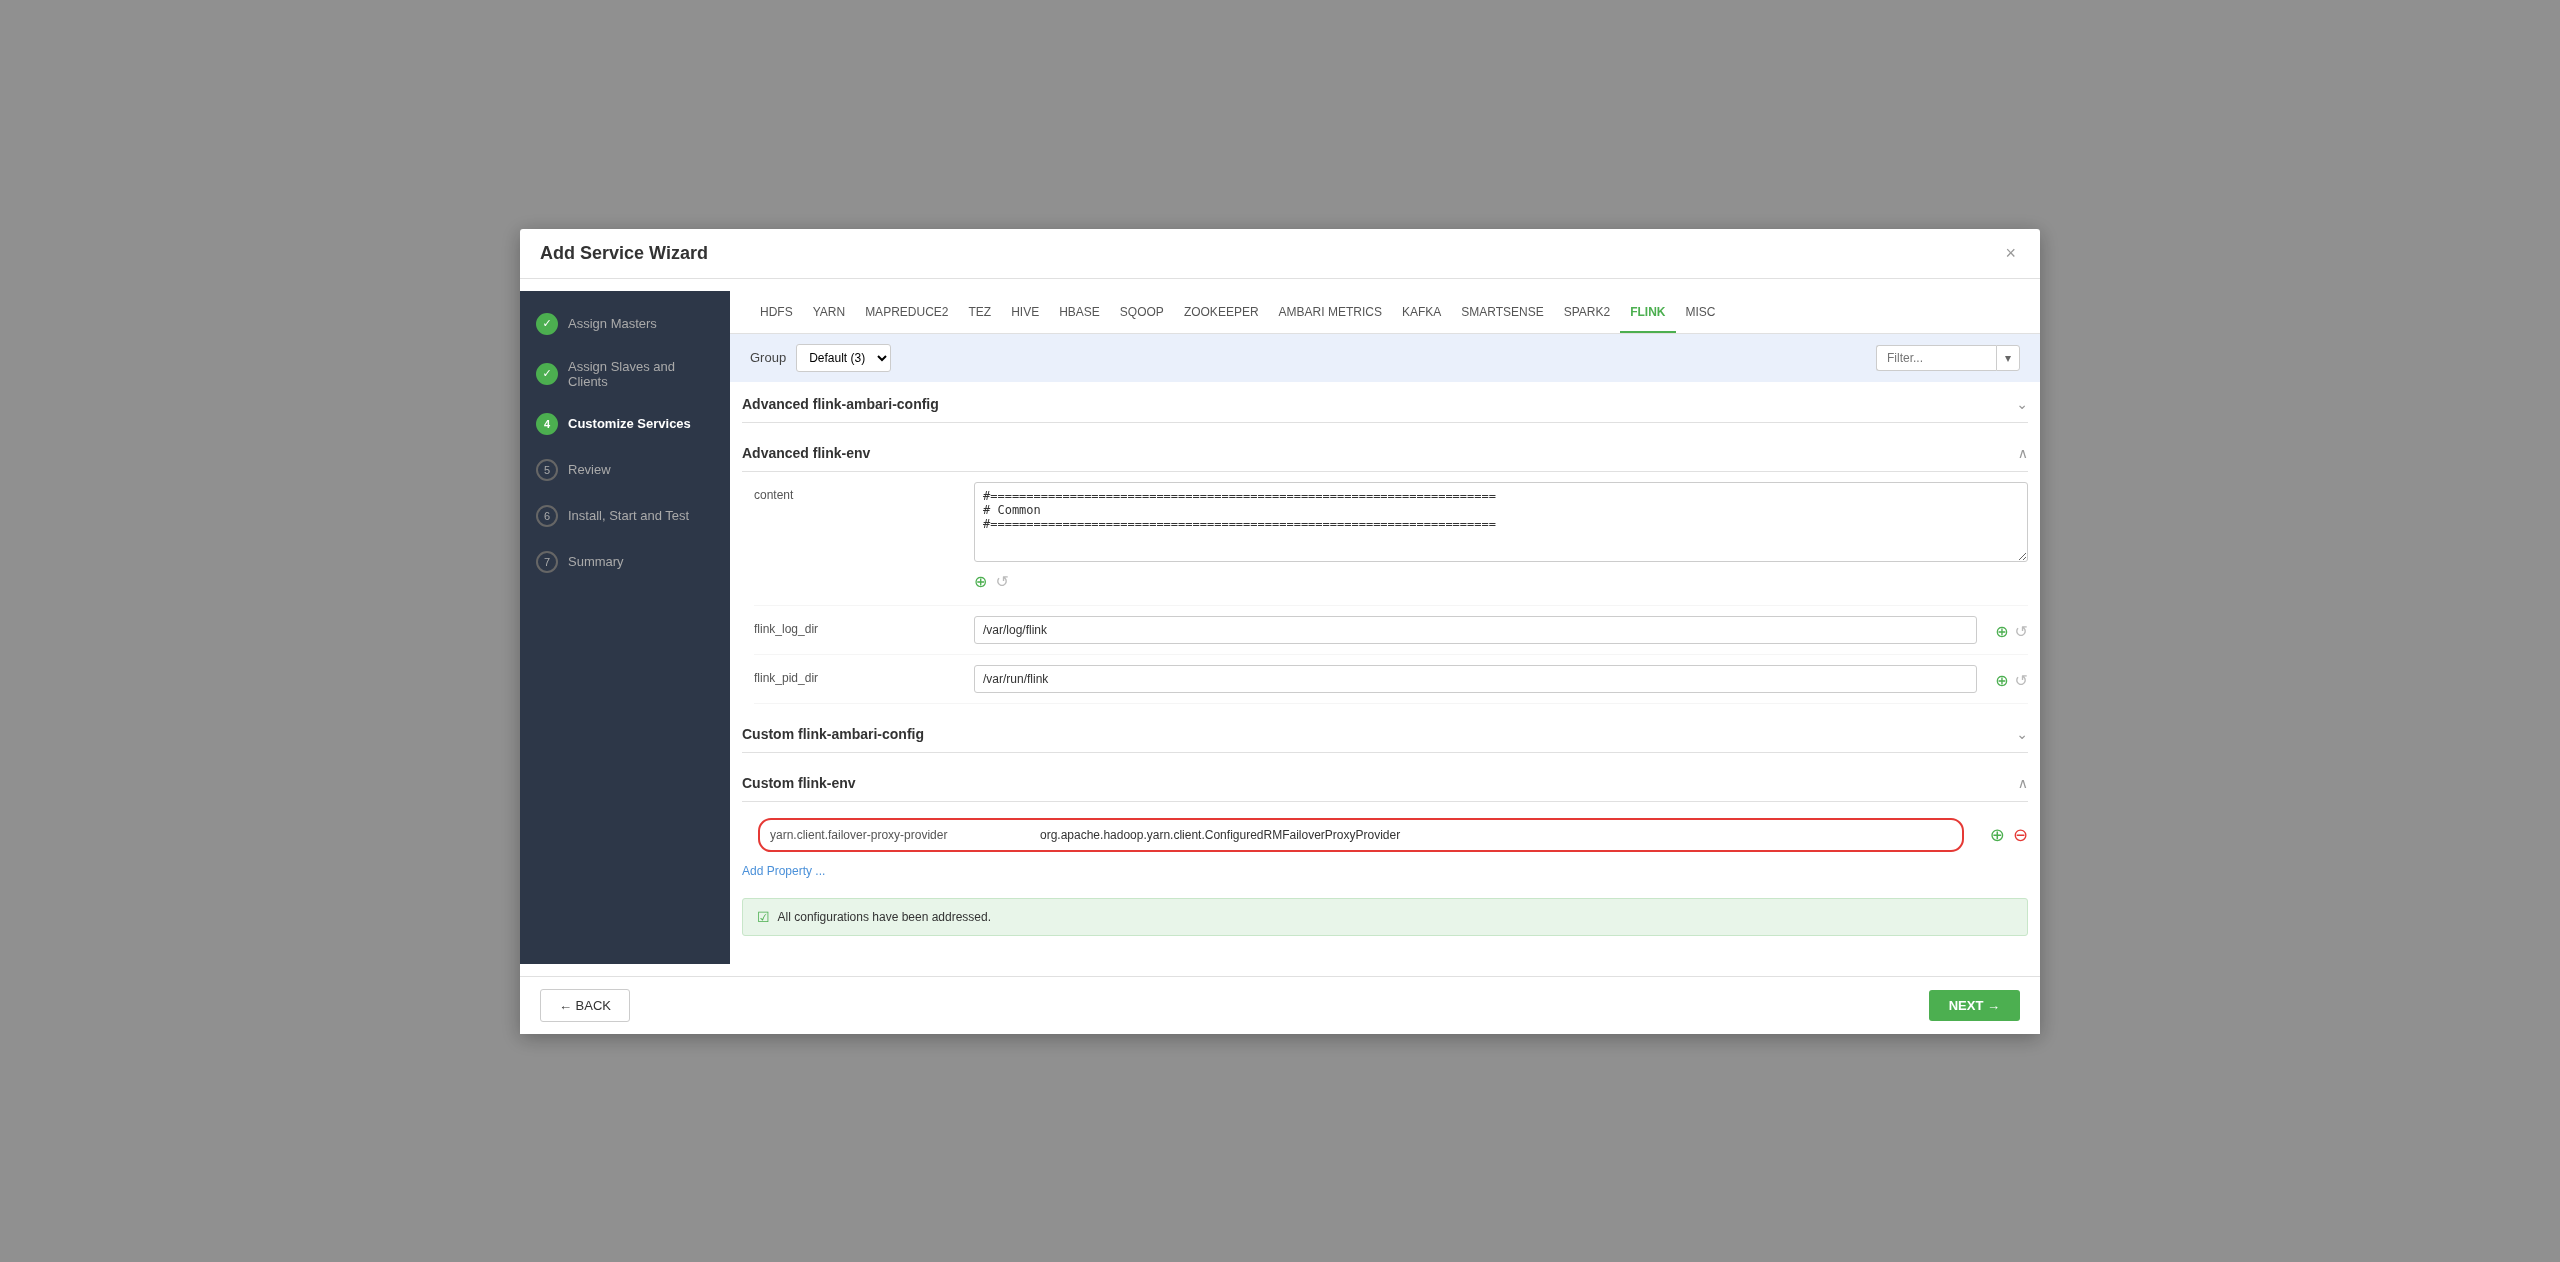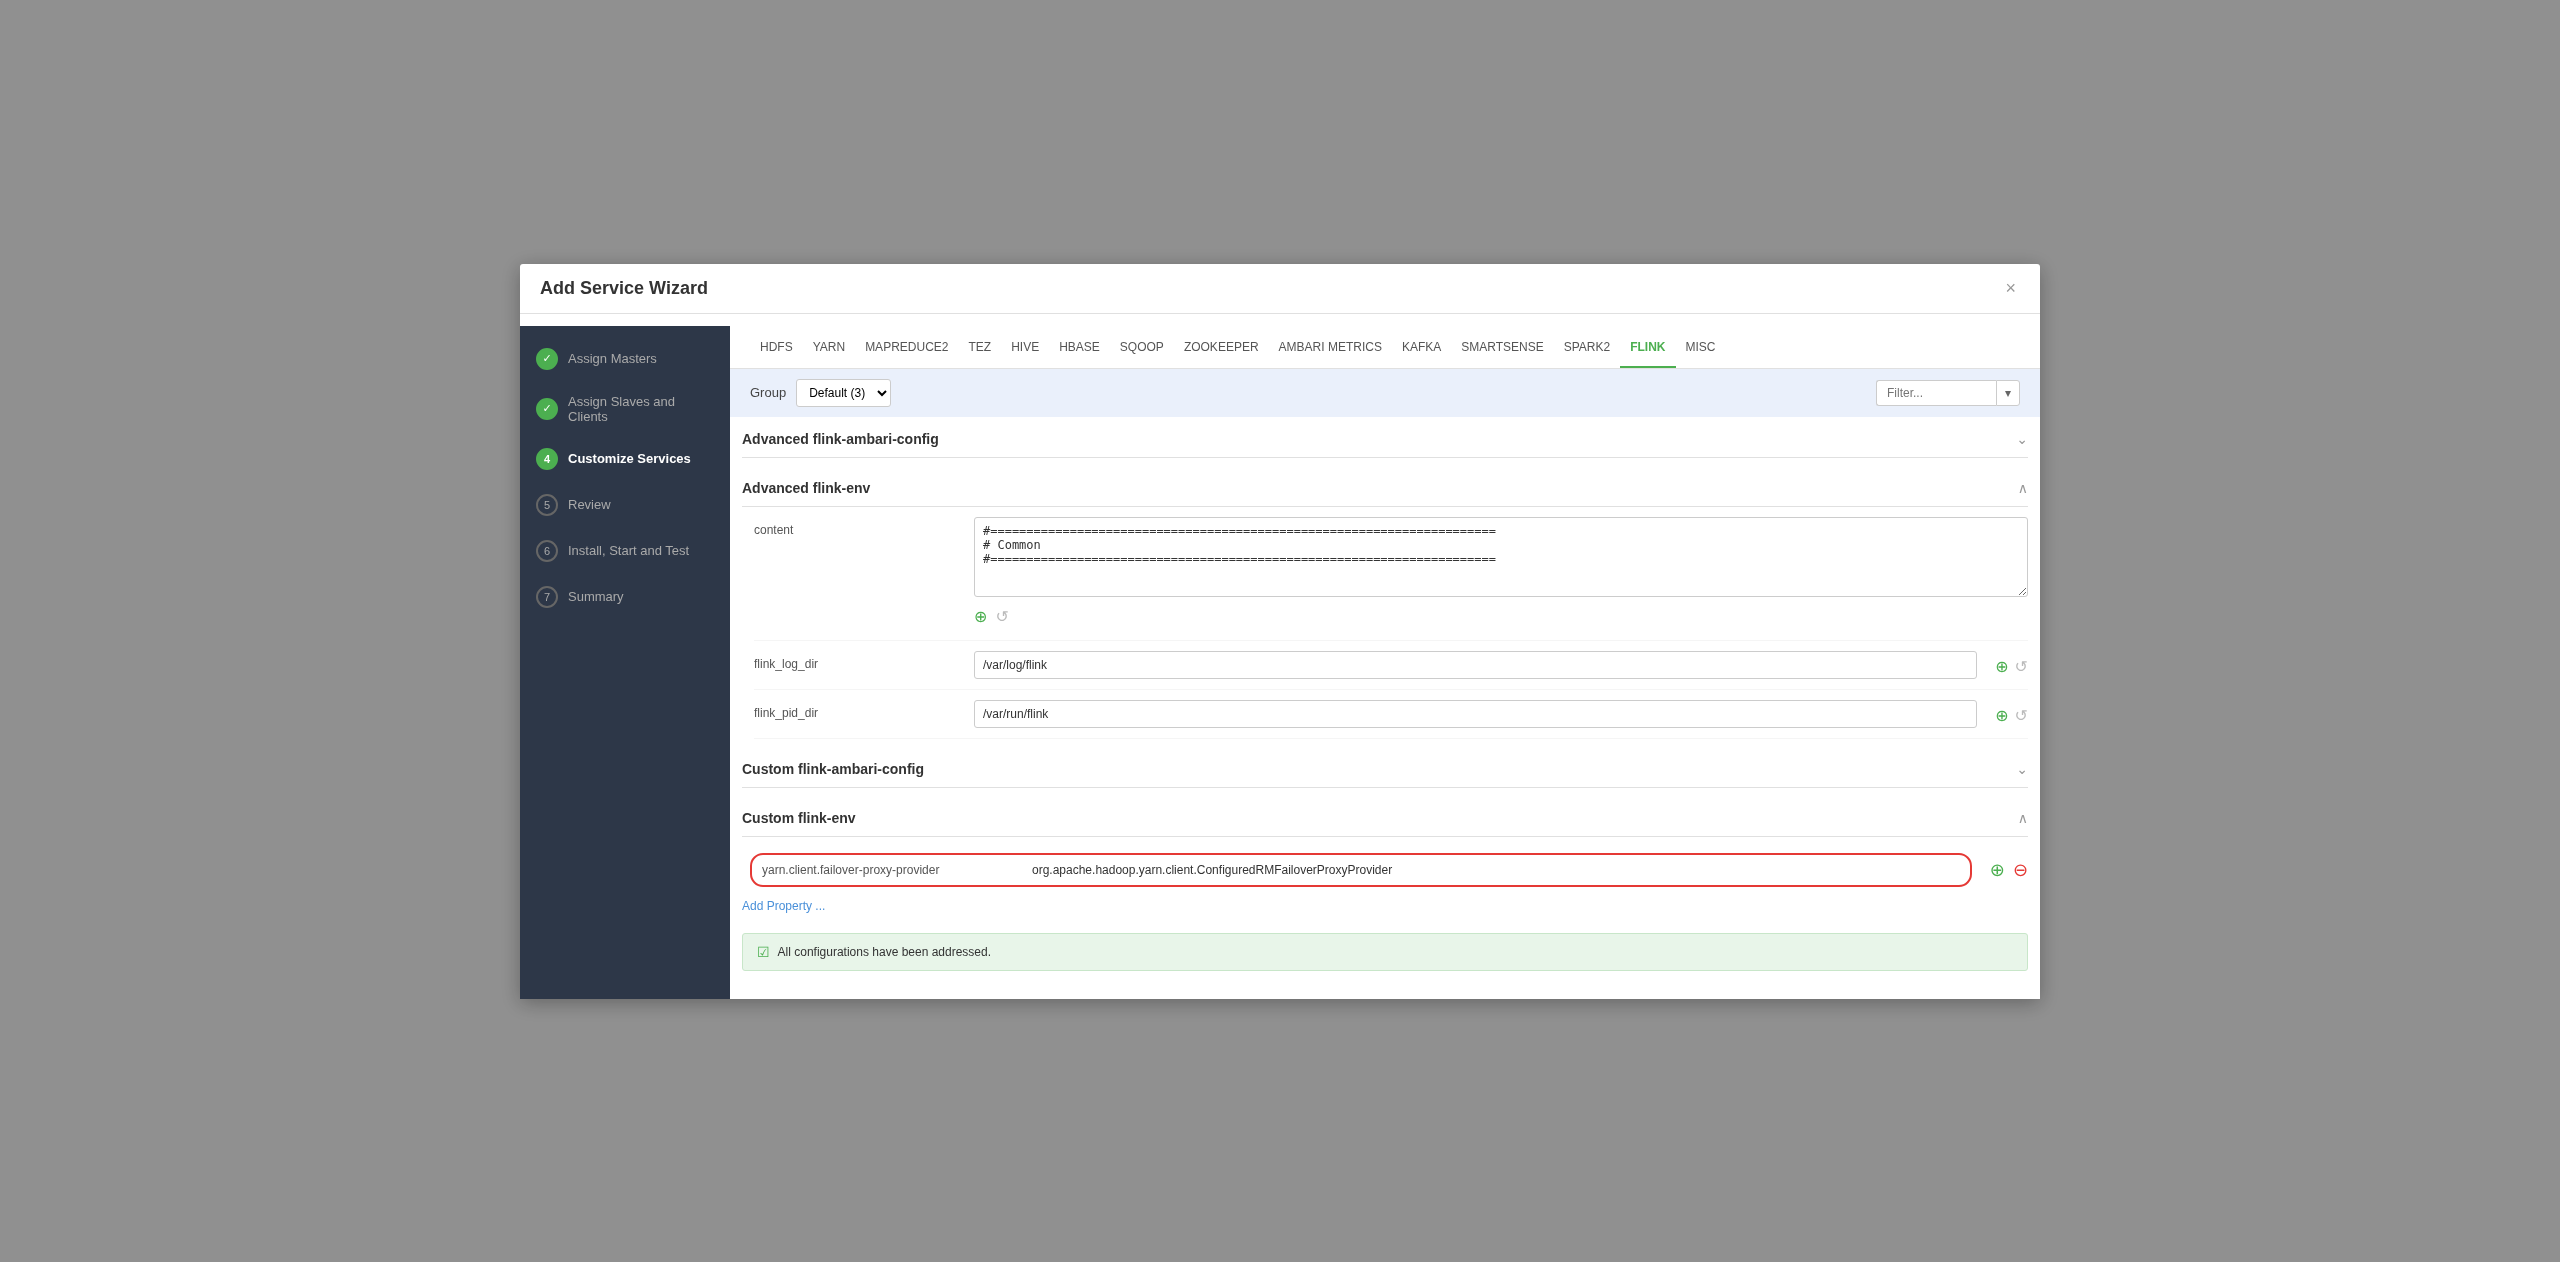--- a/index.html
+++ b/index.html
@@ -296,21 +296,21 @@
     }
 
     
     .custom-property-row {
       border: 2px solid #e53935;
       border-radius: 13px;
       padding: 8px 10px;
       display: flex;
       align-items: center;
       gap: 10px;
-      margin: 8px 8px;
+      margin: 8px 16px;
     }
 
     .custom-key-input {
       width: 260px;
       border: none;
       outline: none;
       font-size: 12px;
       color: #555;
     }
 
@@ -551,15 +551,19 @@
               <span class="success-icon">☑</span>
               <span class="success-text">All configurations have been addressed.</span>
             </div>
           </div>
 
         </div>
 
       </div>
     </div>
 
+    <div class="modal-footer">
+      <button class="btn-back">← BACK</button>
+      <button class="btn-next">NEXT →</button>
+    </div>
 
   </div>
 </div>
 
 </body></html>

